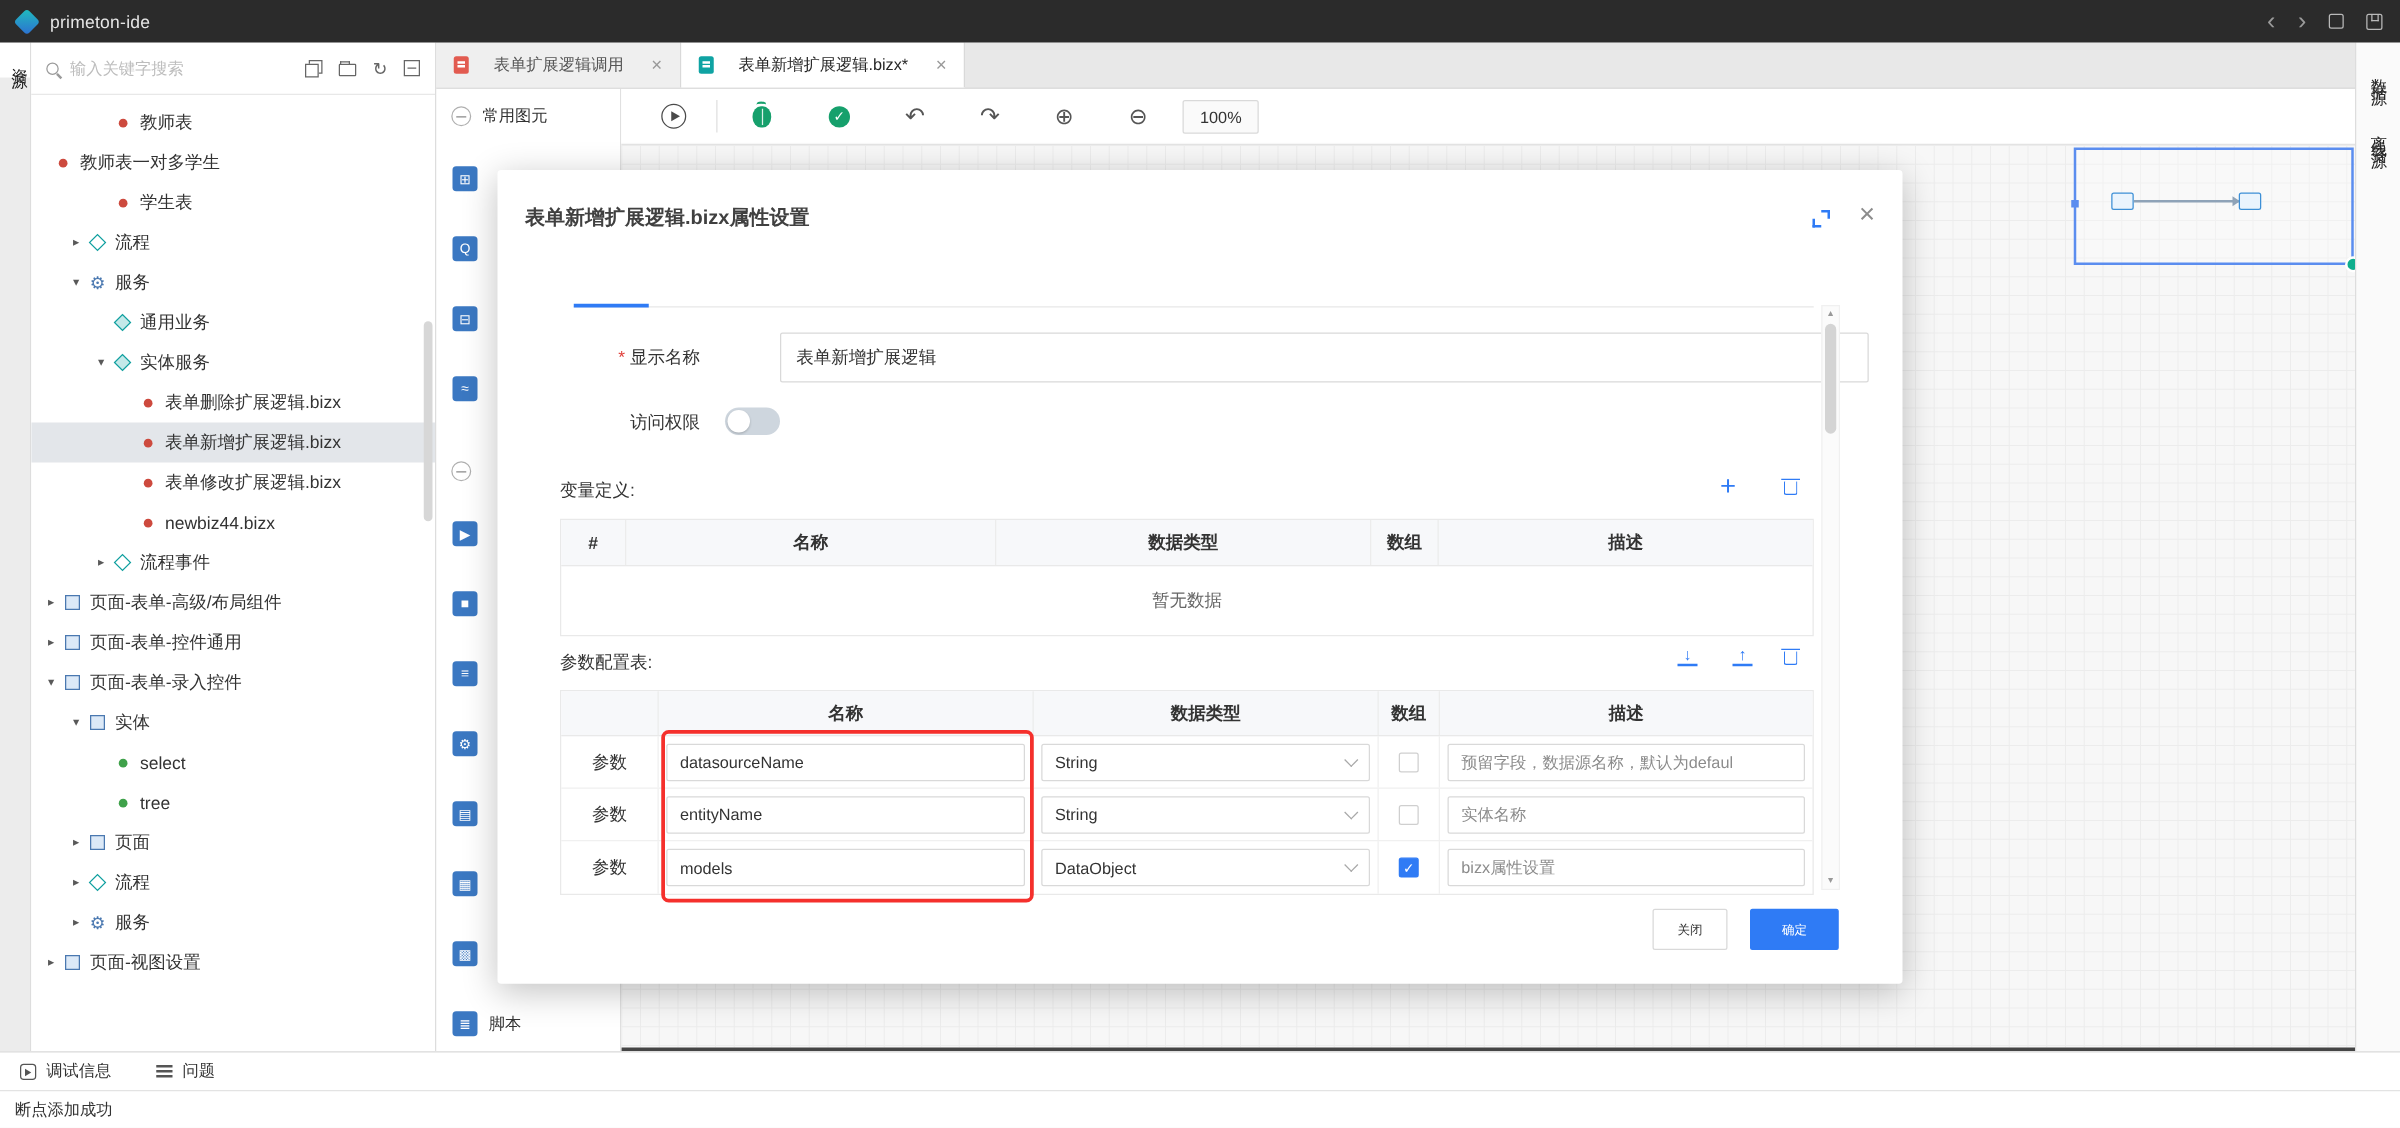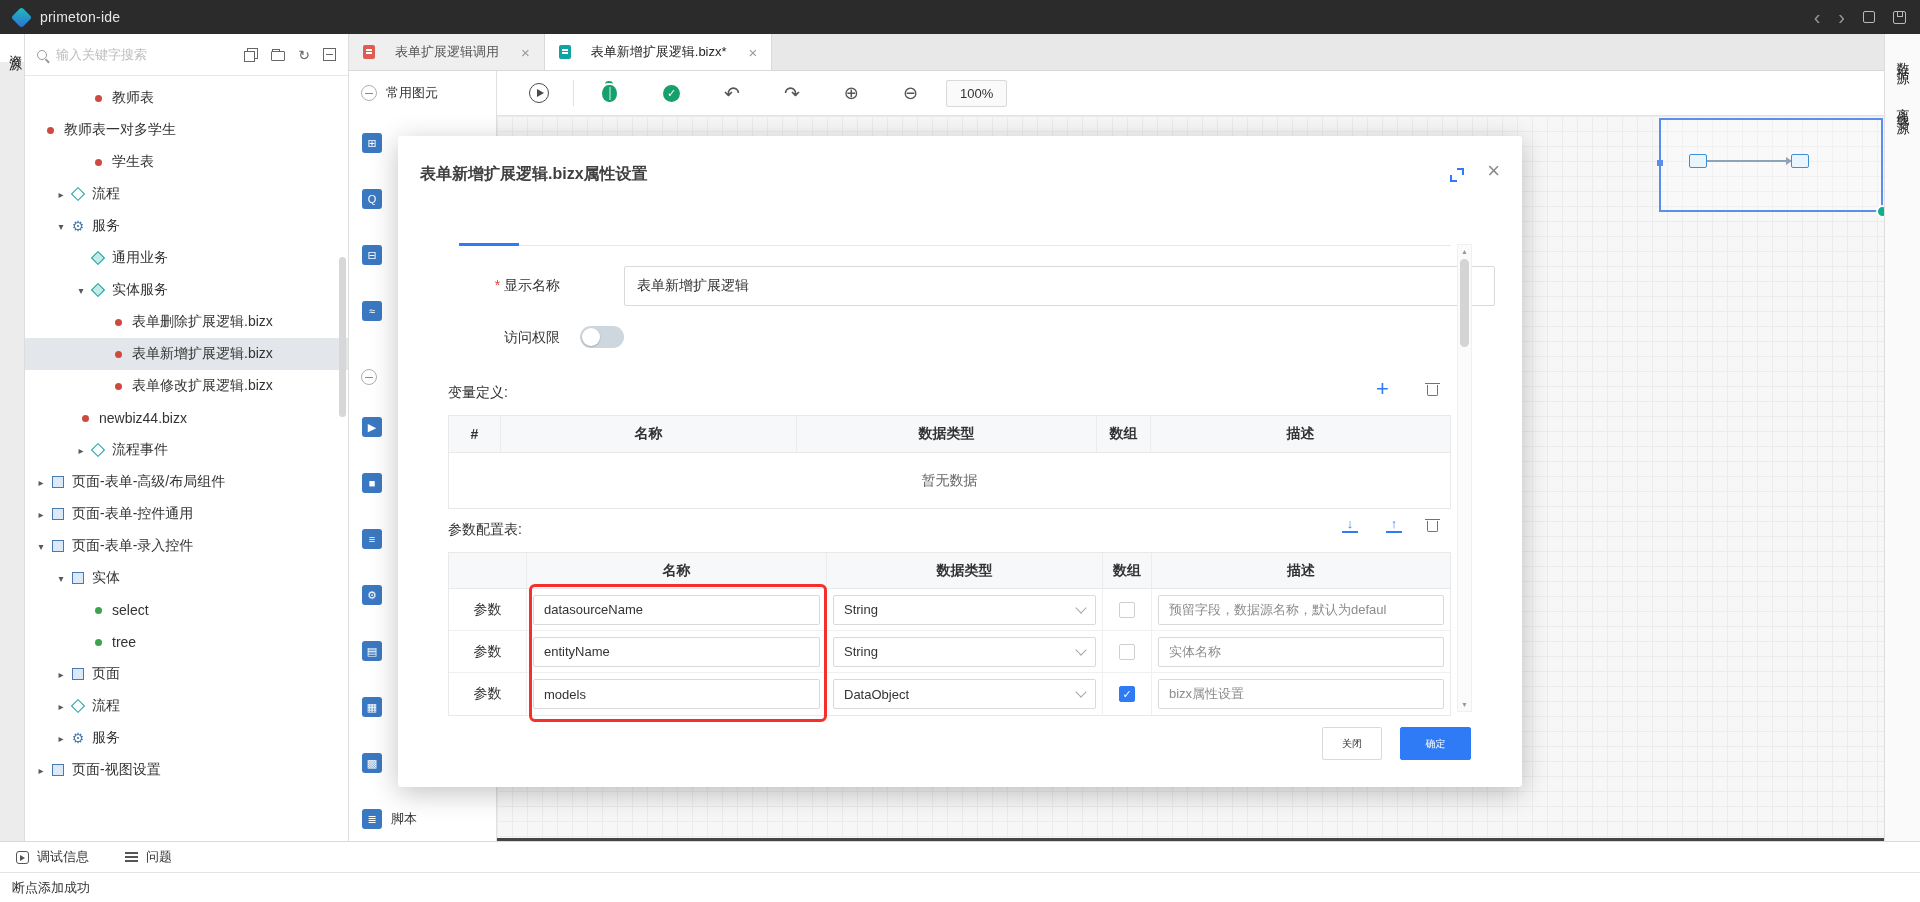--- a/index.html
+++ b/index.html
@@ -255,21 +255,21 @@
         <div class="tree-item selected" style="padding-left: 68px;">
     <span class="twisty"></span>
     <span class="node-icon ni-dot-red"></span>
     <span class="tree-label">表单新增扩展逻辑.bizx</span>
   </div>
         <div class="tree-item" style="padding-left: 68px;">
     <span class="twisty"></span>
     <span class="node-icon ni-dot-red"></span>
     <span class="tree-label">表单修改扩展逻辑.bizx</span>
   </div>
-        <div class="tree-item" style="padding-left: 35px;">
+        <div class="tree-item" style="padding-left: 68px;">
     <span class="twisty"></span>
     <span class="node-icon ni-dot-red"></span>
     <span class="tree-label">newbiz44.bizx</span>
   </div>
         <div class="tree-item" style="padding-left: 48px;">
     <span class="twisty">▸</span>
     <span class="node-icon ni-flow"></span>
     <span class="tree-label">流程事件</span>
   </div>
         <div class="tree-item" style="padding-left: 8px;">

